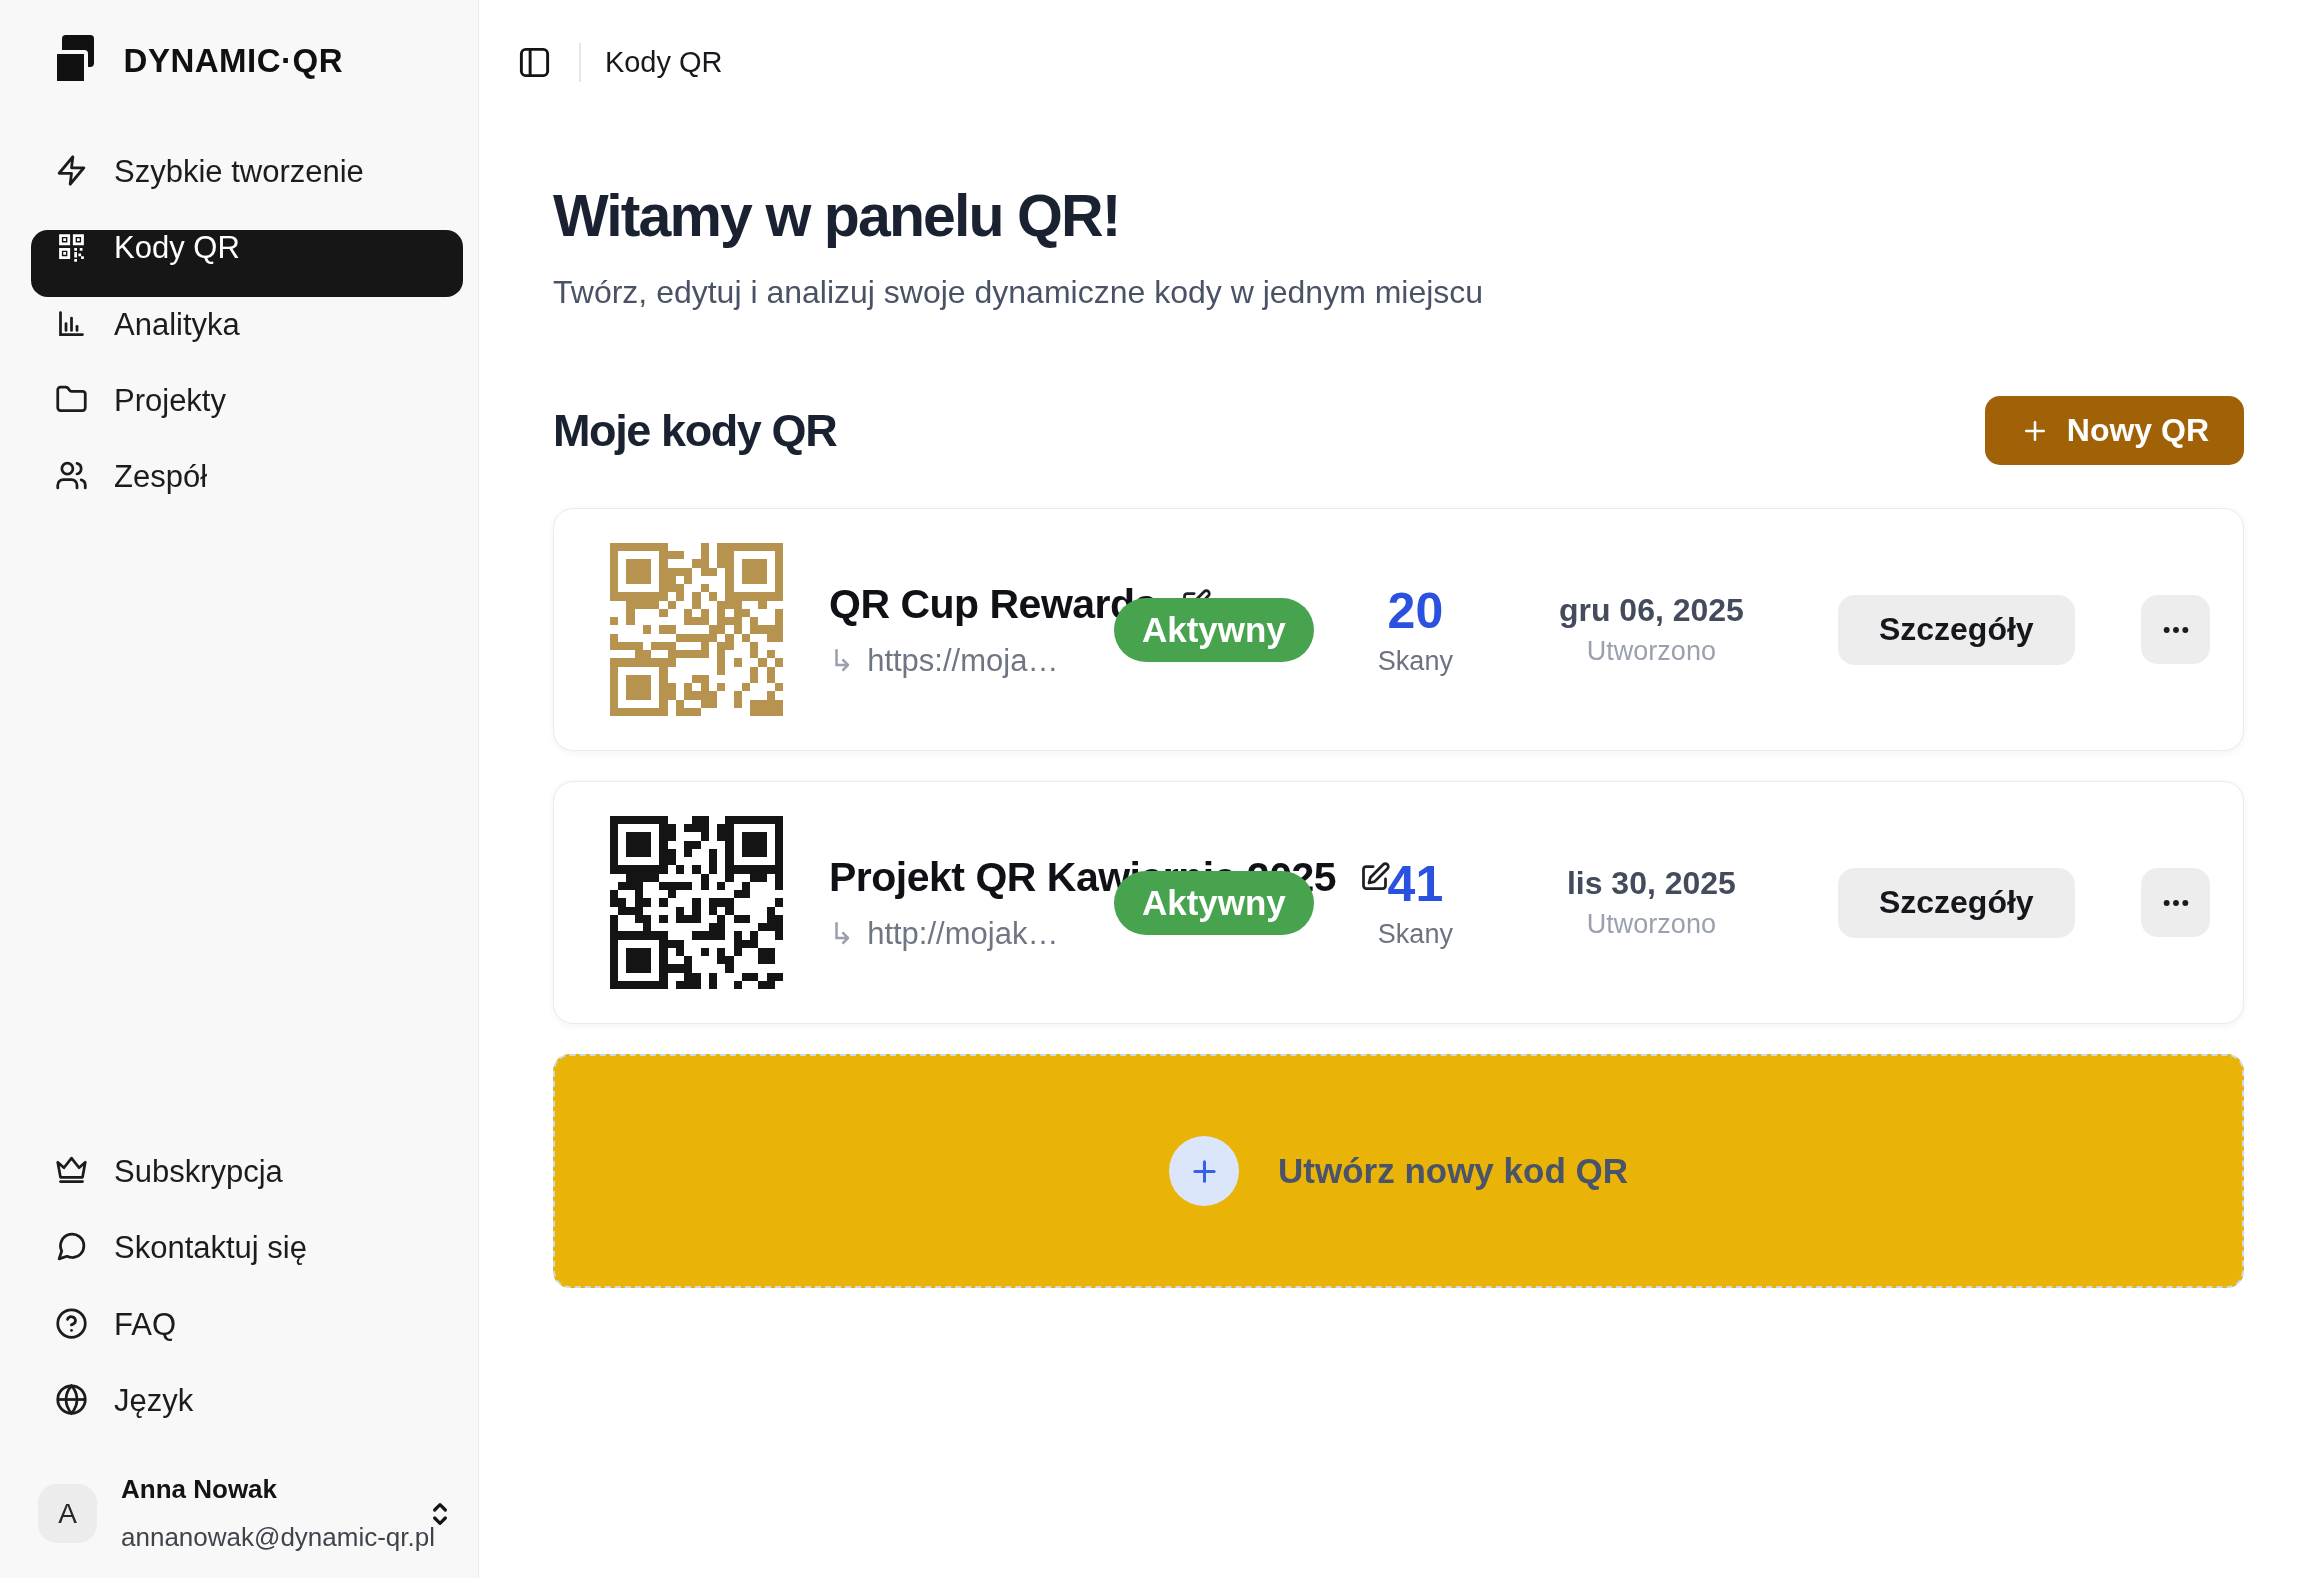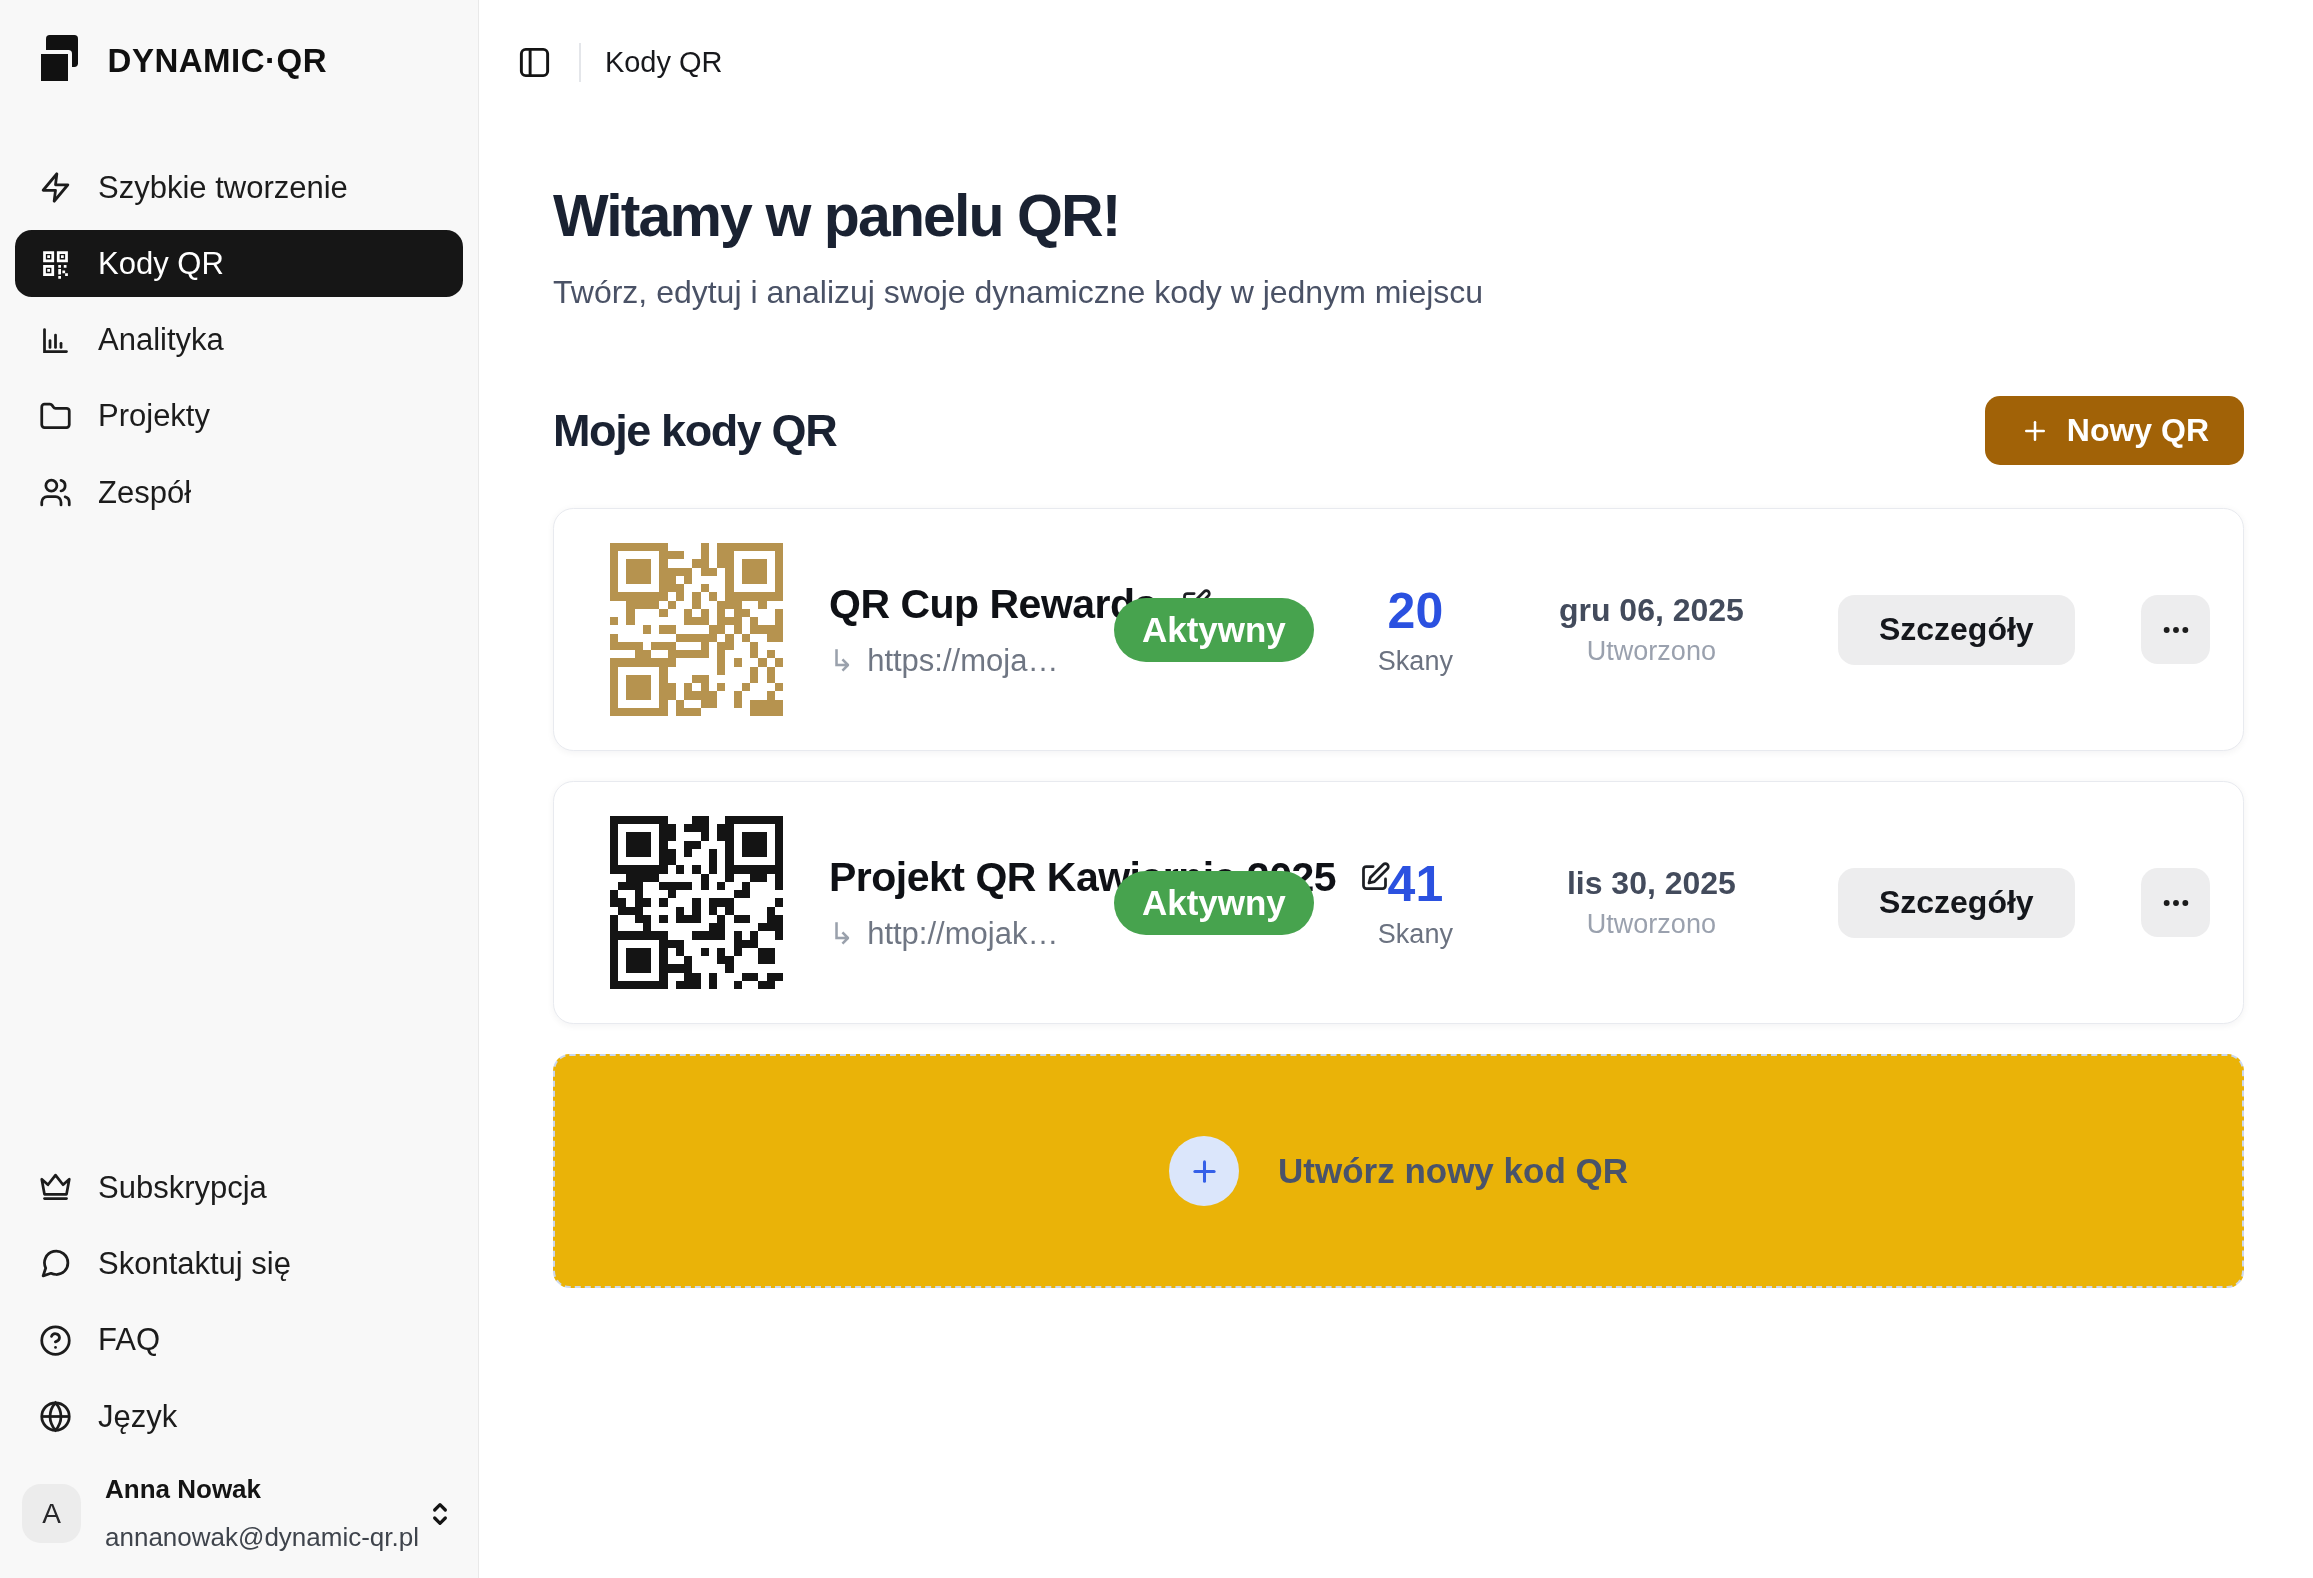--- a/index.html
+++ b/index.html
@@ -2,30 +2,30 @@
 <html style="font-size:15px"><head>
 <meta charset="utf-8">
 <style>
   * { margin:0; padding:0; box-sizing:border-box; }
   html,body { background:#fff; }
   body { font-family:"Liberation Sans", sans-serif; color:#1a1a1a; }
   .app { width:2313px; height:1579px; display:flex; overflow:hidden; background:#ffffff; }
 
   
   .sidebar { width:479px; height:100%; background:#f8f8f8; border-right:1.9px solid #e9e9e9;
-             display:flex; flex-direction:column; padding:35px 0 26px 0; flex-shrink:0; }
+             display:flex; flex-direction:column; padding:35px 0 26px 16px; flex-shrink:0; }
   .logo-row { display:flex; align-items:center; gap:18.6px; padding:0 37px; }
   .logo-mark { width:52px; height:52px; position:relative; flex-shrink:0; }
   .logo-sq-back { position:absolute; left:9.3px; top:0; width:32px; height:32px; background:#111; border-radius:3.7px; }
   .logo-sq-front { position:absolute; left:0px; top:15px; width:35px; height:35px; background:#111; border:4.6px solid #f8f8f8; border-radius:3.7px; }
   .logo-sq-front::after { content:""; position:absolute; inset:0; background:#111; }
   .logo-text { font-size:33px; font-weight:800; letter-spacing:0.5px; color:#101010; white-space:nowrap; }
 
   .nav { margin-top:67px; display:flex; flex-direction:column; gap:9.3px; padding:0 15px; }
-  .nav-item { display:flex; align-items:center; gap:26px; height:67px; padding:0 24px;
+  .nav-item { display:flex; gap:26px; height:67px; padding:0 24px;
               border-radius:16.7px; font-size:31px; color:#1c1c1c; cursor:pointer; }
   .nav-item svg { width:33px; height:33px; flex-shrink:0; }
   .nav-item.active { background:#161616; color:#ffffff; }
   .nav-spacer { flex:1; }
 
   .user-row { display:flex; align-items:center; gap:24px; margin:24px 22px 0 22px; }
   .avatar { width:59px; height:59px; border-radius:18.6px; background:#ececec; display:flex;
             align-items:center; justify-content:center; font-size:28px; color:#27272a; flex-shrink:0; }
   .user-meta { flex:1; min-width:0; }
   .user-name { font-size:26px; font-weight:700; color:#141414; }

